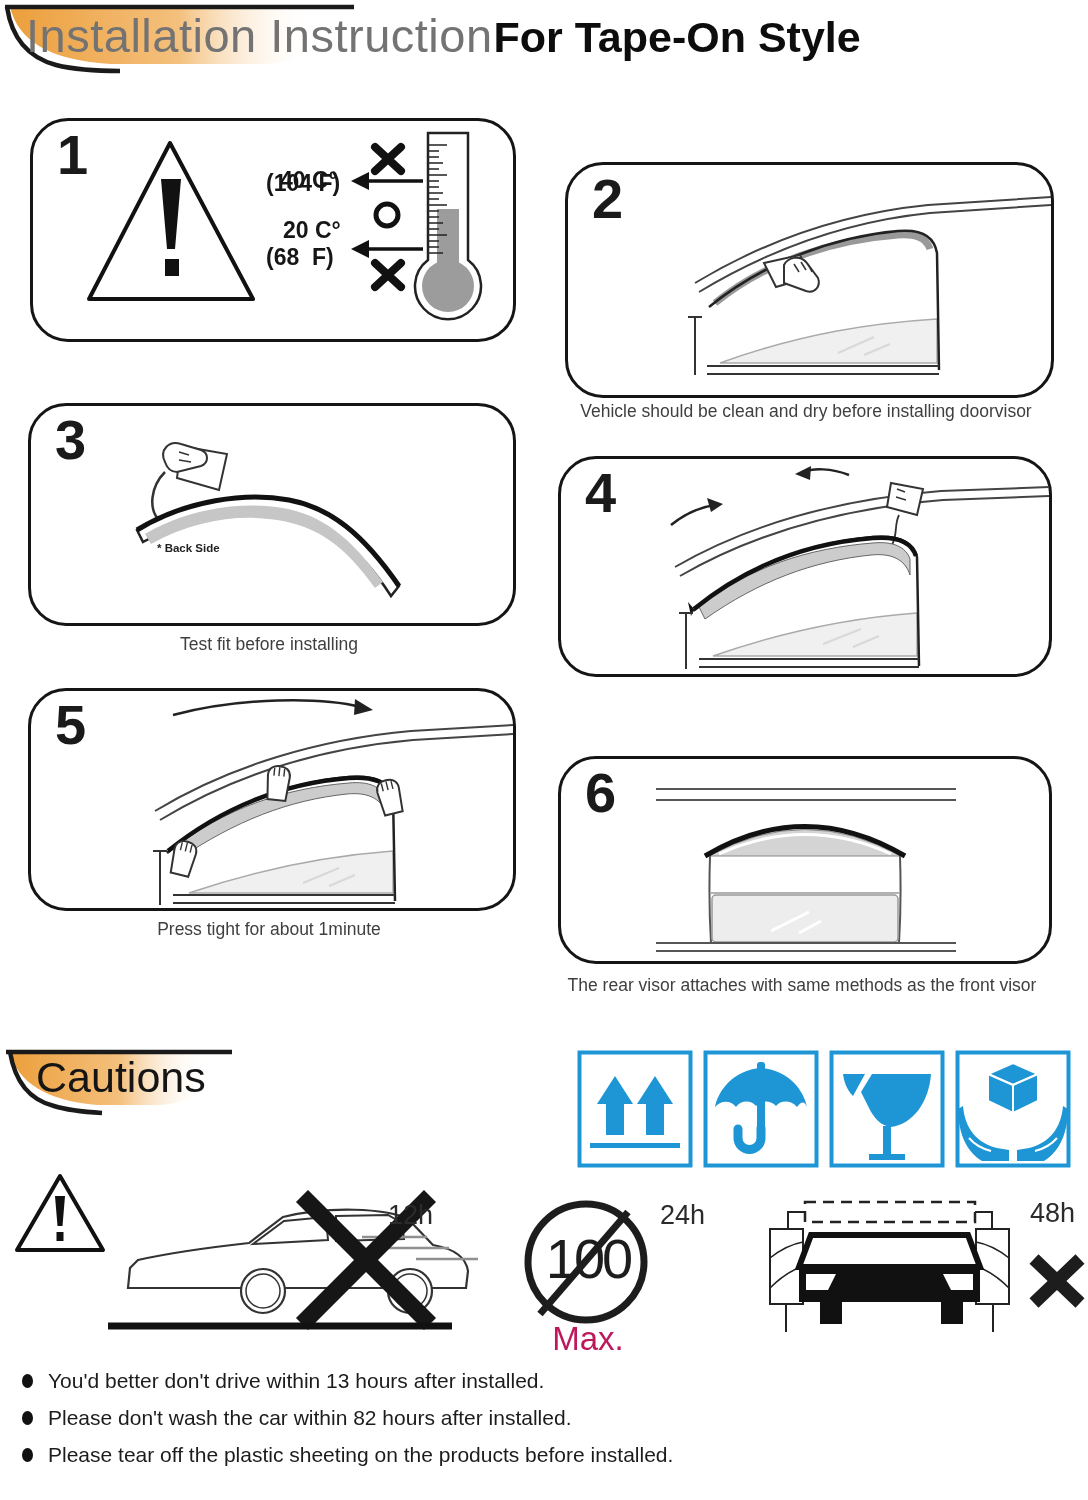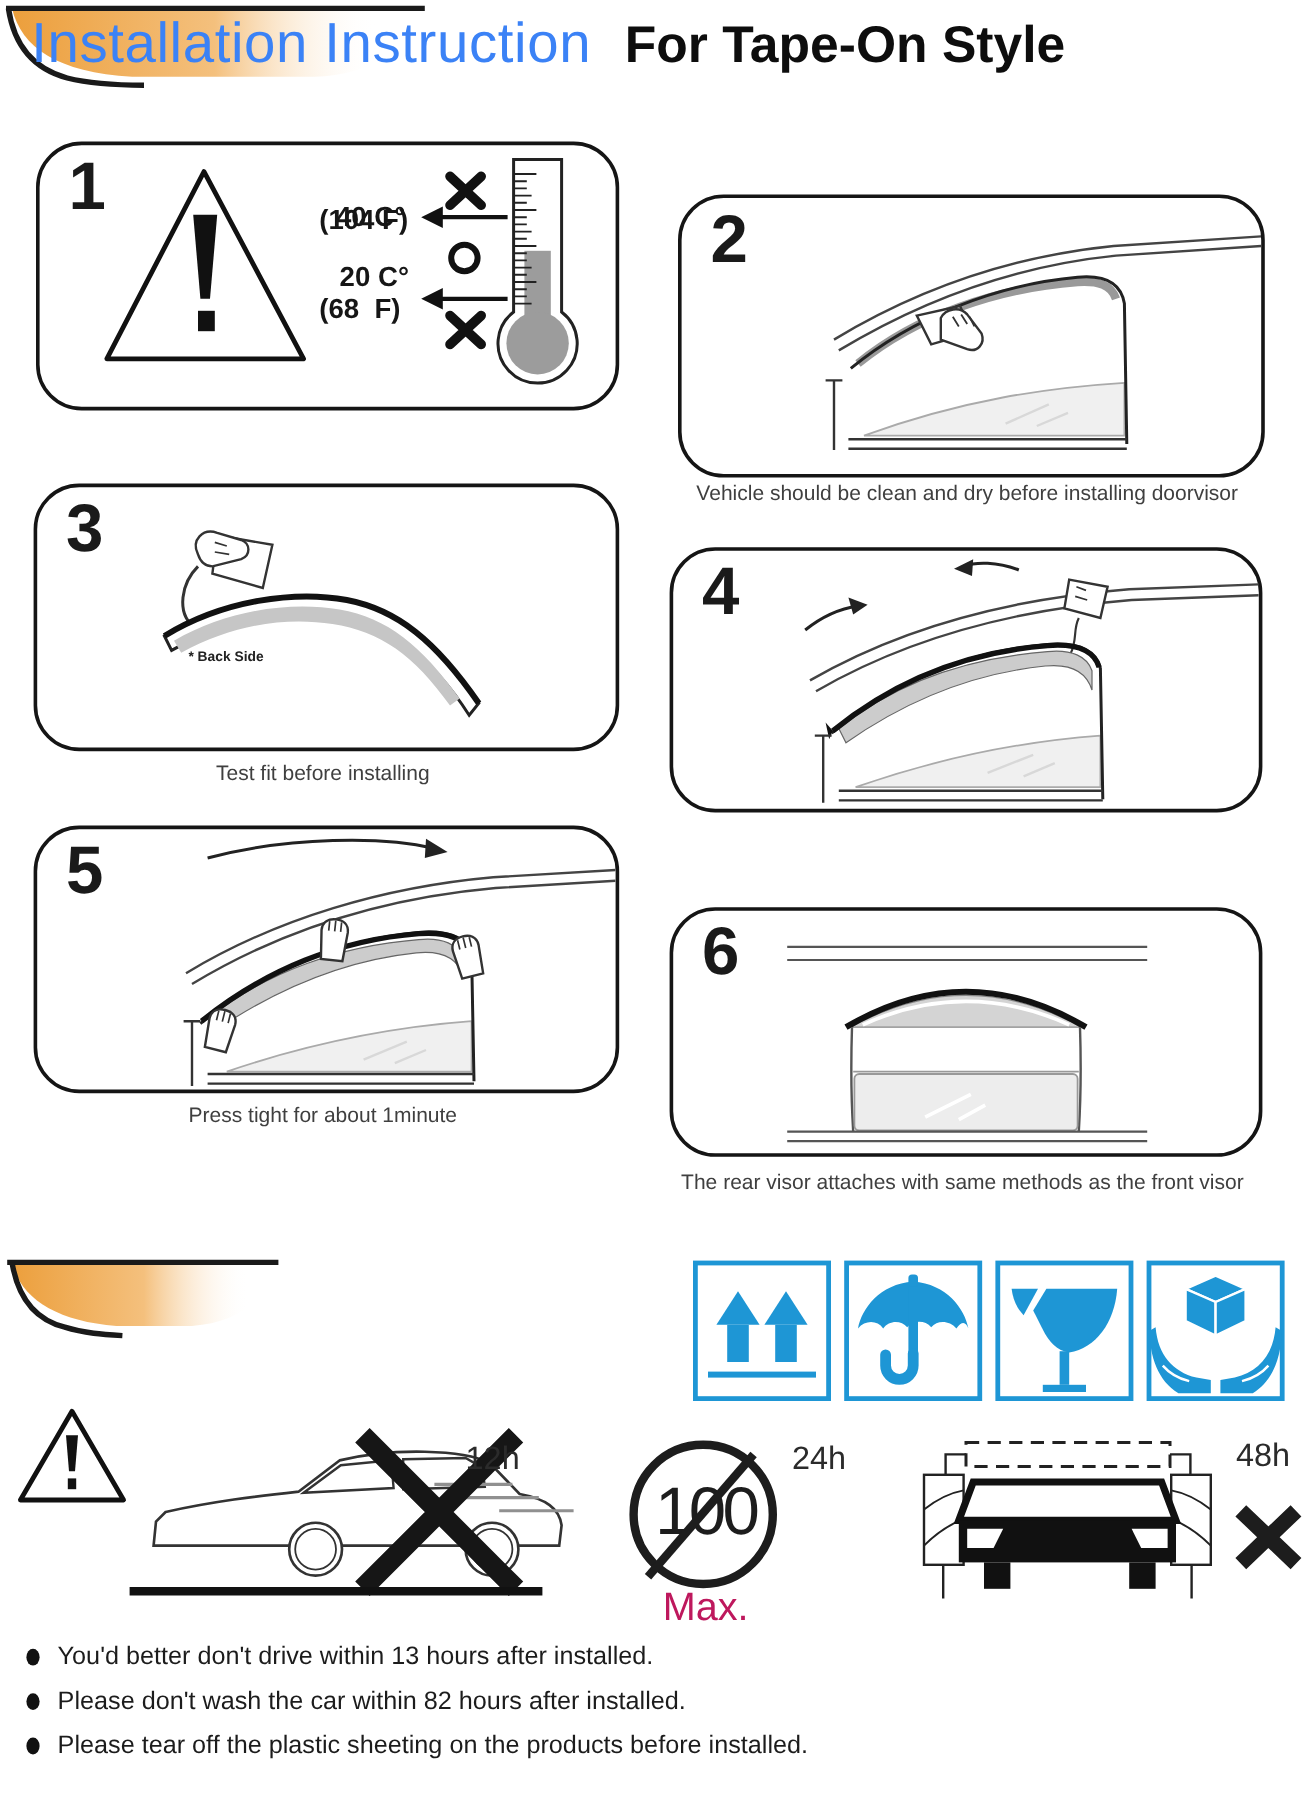--- a/index.html
+++ b/index.html
@@ -1,22 +1,22 @@
 <!DOCTYPE html>
 <html><head>
 <meta charset="utf-8">
 <style>
   html,body{margin:0;padding:0;background:#fff;}
   .page{position:relative;width:1088px;height:1500px;background:#fff;overflow:hidden;
         font-family:"Liberation Sans",sans-serif;color:#111;}
   .abs{position:absolute;}
   
   .title-row{position:absolute;left:26px;top:8px;white-space:nowrap;}
-  .title-reg{font-size:47px;font-weight:400;letter-spacing:0.5px;color:#3b82f6;}
-  .title-bold{font-size:43px;font-weight:700;color:#0d0d0d;margin-left:28px;letter-spacing:0px;}
+  .title-reg{font-size:47px;font-weight:400;letter-spacing:0.5px;color:#737373;}
+  .title-bold{font-size:43px;font-weight:700;color:#0d0d0d;margin-left:1px;letter-spacing:0px;}
   
   .panel{position:absolute;border:3px solid #151515;border-radius:38px;background:#fff;}
   .step-num{position:absolute;left:24px;top:6px;font-size:56px;font-weight:700;color:#1a1a1a;line-height:1;}
   .caption{position:absolute;text-align:center;font-size:17.5px;color:#3f3f3f;line-height:1.25;}
   .panel svg{position:absolute;left:0;top:0;}
   .t-label{position:absolute;font-size:23px;font-weight:700;color:#161616;white-space:pre;}
   .backside{position:absolute;font-size:11.5px;font-weight:700;color:#222;}
   
   .cautions-word{position:absolute;left:36px;top:1053px;font-size:43px;font-weight:400;color:#151515;}
   .pkg-row{position:absolute;left:577px;top:1050px;display:flex;gap:10px;}
@@ -176,20 +176,21 @@
       <path d="M95 184 H395 M95 192 H395" stroke="#555" stroke-width="1.8"></path>
     </svg>
   </div>
   <div class="caption" style="left:552px;top:975px;width:500px;">The rear visor attaches with same methods as the front visor</div>
 
   <svg class="abs" style="left:2px;top:1044px;" width="250" height="86" viewBox="0 0 250 86">
     <path d="M8 8 L228 8 C 221 40 196 58 158 61 L95 61 C 45 57 15 38 8 8 Z" fill="url(#og1)"></path>
     <path d="M4 8 H230" stroke="#1a1a1a" stroke-width="4.5" fill="none"></path>
     <path d="M8 8 C 13 38 28 56 52 62 C 68 67 84 68 100 69" stroke="#1a1a1a" stroke-width="4.5" fill="none"></path>
   </svg>
+  <span class="cautions-word">Cautions</span>
 
   <div class="pkg-row">
     <svg width="116" height="118" viewBox="0 0 116 118">
       <rect x="2.5" y="2.5" width="111" height="113" fill="#fff" stroke="#1E96D5" stroke-width="4"></rect>
       <g fill="#1E96D5">
         <path d="M38 26 L20 54 L56 54 Z"></path>
           <rect x="29" y="54" width="18" height="31"></rect>
         <path d="M78 26 L60 54 L96 54 Z"></path>
           <rect x="69" y="54" width="18" height="31"></rect>
         <rect x="13" y="93" width="90" height="5"></rect>

